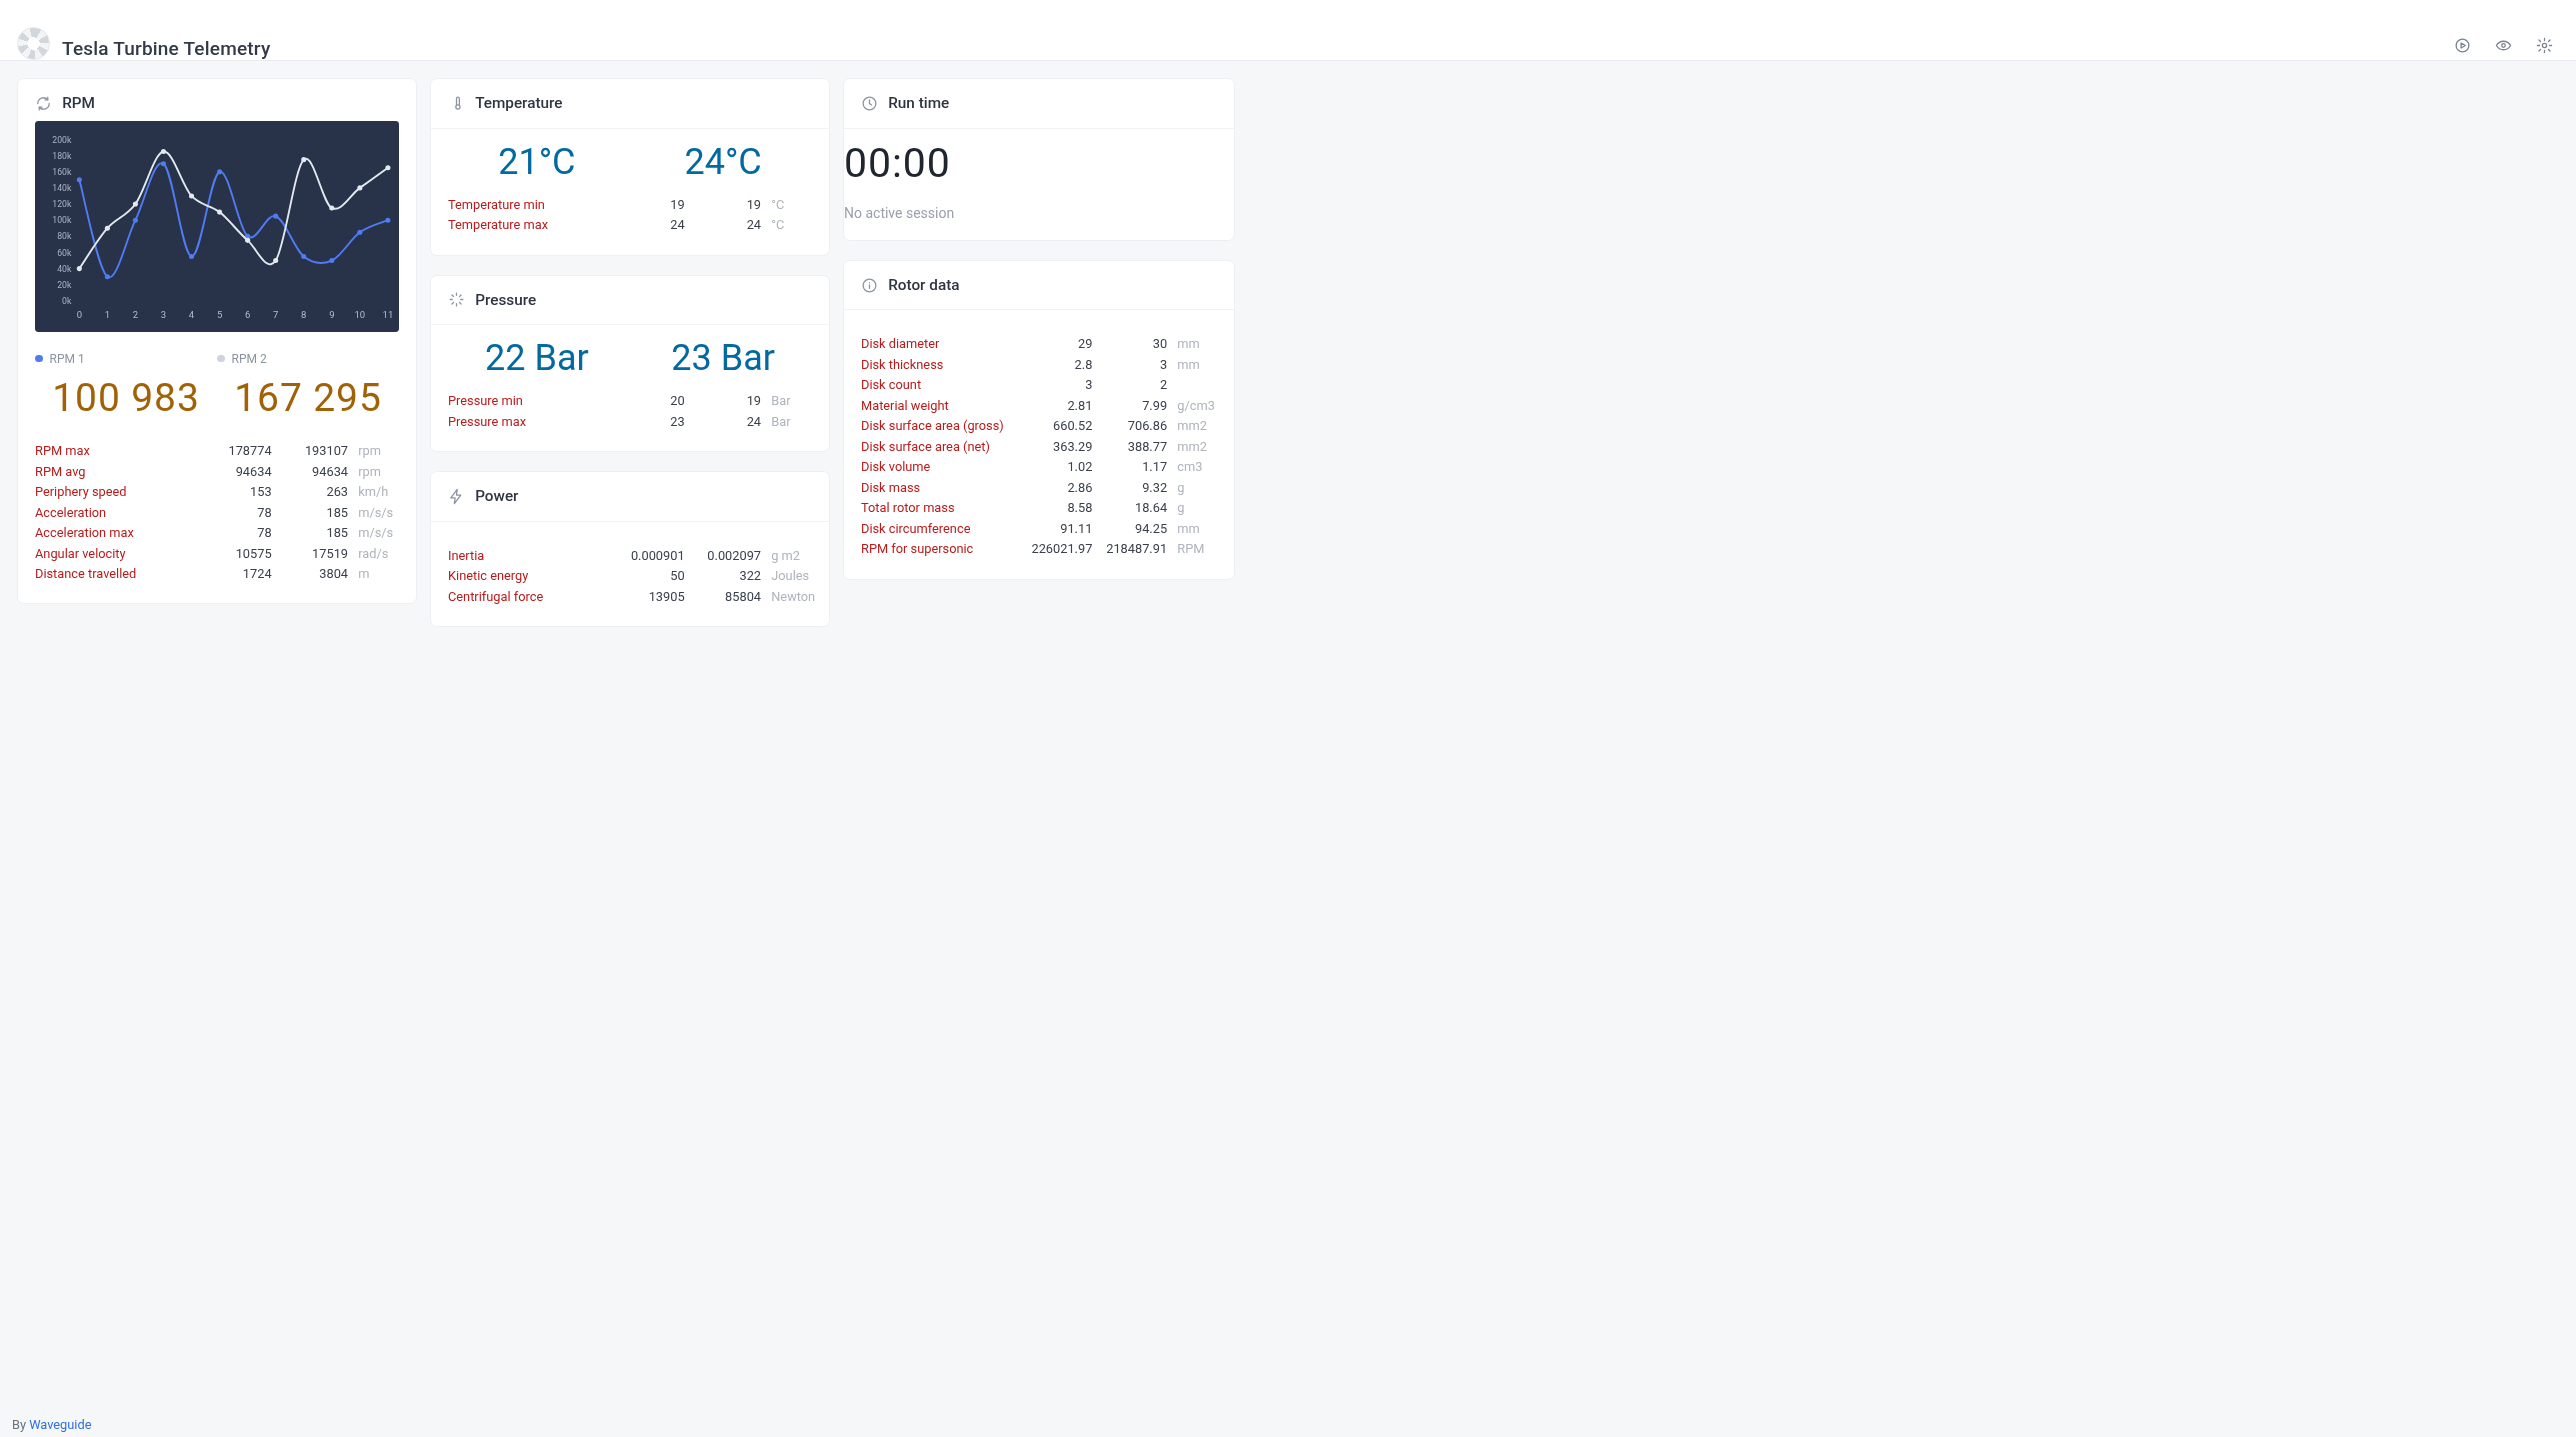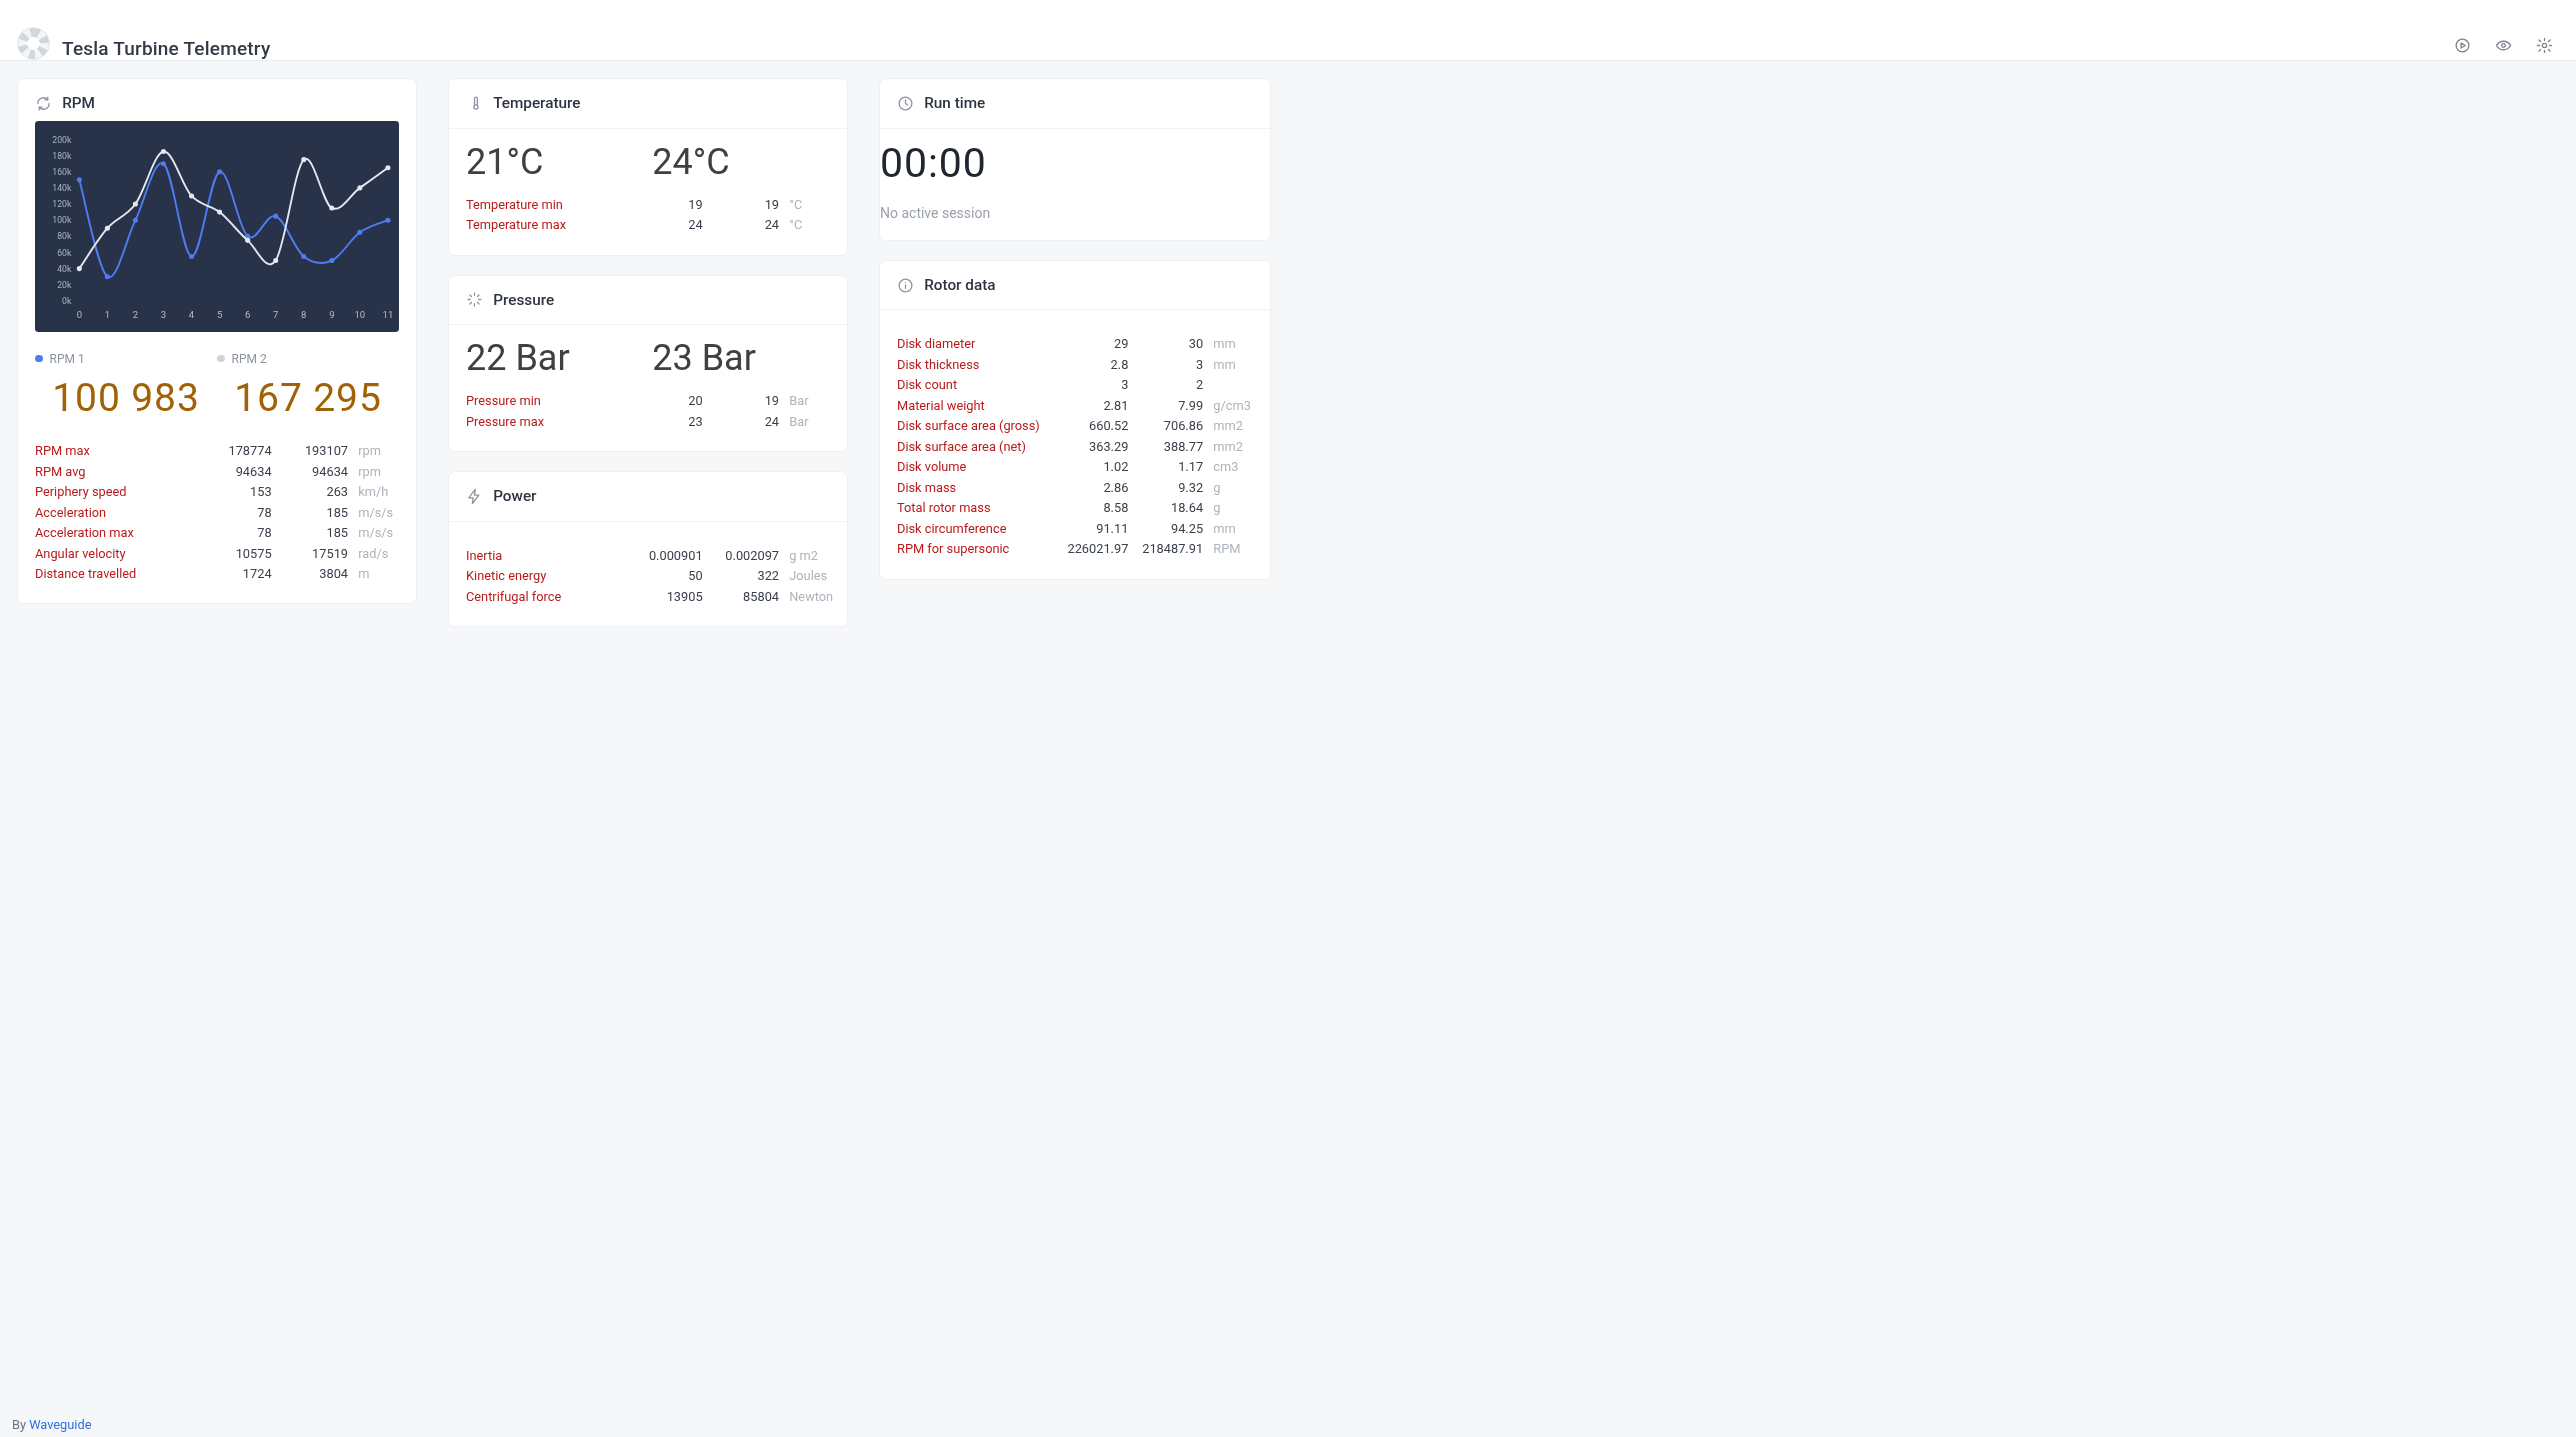--- a/index.html
+++ b/index.html
@@ -64,21 +64,21 @@
     display: flex; align-items: center; justify-content: center;
     color: #7a828d;
     border-radius: 6.8px;
     cursor: pointer;
   }
 
   
   .grid {
     display: grid;
     grid-template-columns: 400px 400px 392px;
-    gap: 31px;
+    gap: 13px;
     padding: 17px;
     align-items: start;
   }
   .col { display: flex; flex-direction: column; gap: 19px; }
 
   .card {
     background: var(--card);
     border: 0.9px solid #edf0f3;
     border-radius: 6.8px;
     box-shadow: 0 0 0 0 rgba(0,0,0,0);
@@ -152,23 +152,24 @@
   .stats-row .unit    { flex: 0 0 14%; text-align:left; padding-left: 10.2px; color:#aeb4bd; }
 
   
   .bigc {
     display:flex;
     gap: 8.5px;
     margin-bottom: 12px;
   }
   .bigc .cell {
     flex:1;
+    text-align:center;
     font-size: 36px;
     font-weight:400;
-    color:#404040;
+    color:#0369a1;
   }
 
   
   .runtime {
     text-align:left;
     padding: 10.2px 0 19px;
   }
   .runtime .time {
     font-size: 41px;
     font-weight: 400;

